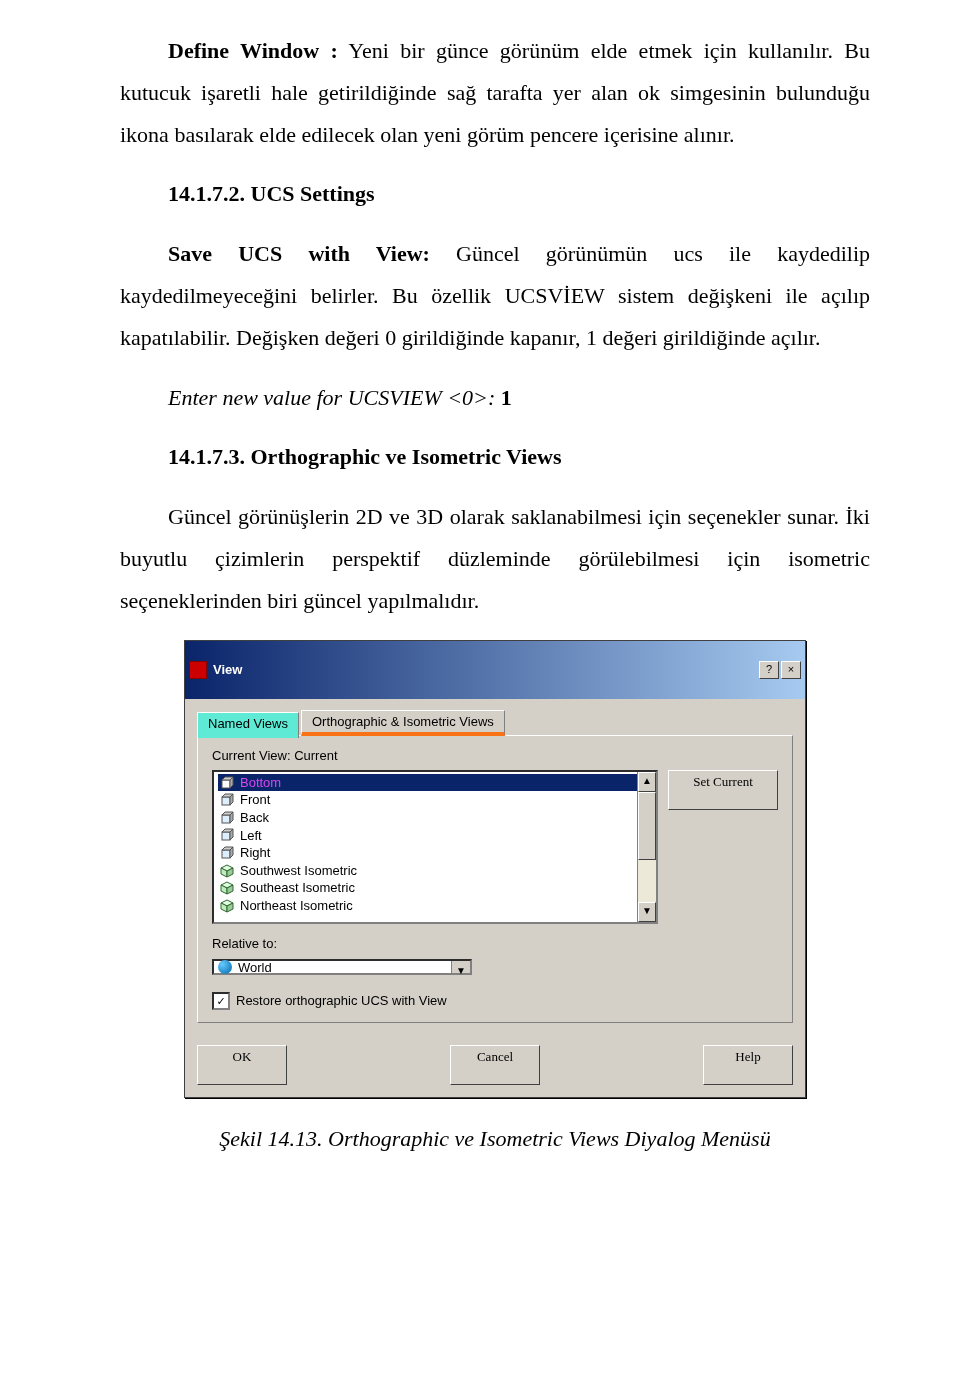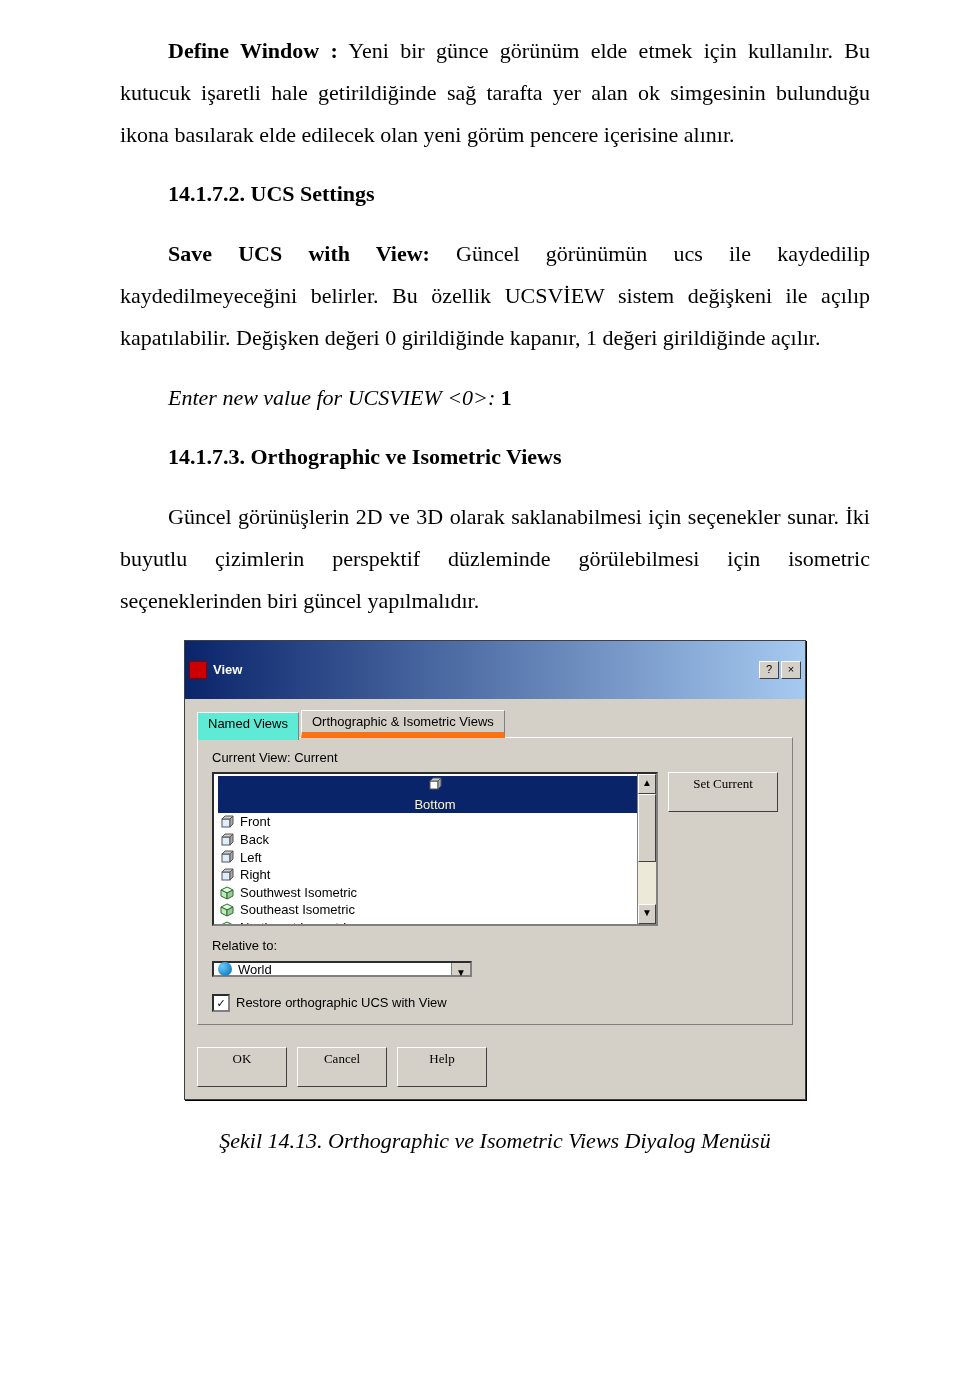--- a/index.html
+++ b/index.html
@@ -86,21 +86,21 @@
     font-size: 13px;
     border-top-color: #fff;
     border-left-color: #fff;
   }
   .tab.inactive {
     background: #5eead4;
     position: relative;
     top: 2px;
   }
   .tab.active {
-    border-bottom: 6px solid #f97316;
+    border-bottom: 4px solid #f97316;
   }
   .tabpanel {
     border: 1px solid #fff;
     border-right-color: #808080;
     border-bottom-color: #808080;
     padding: 12px 14px;
     background: #d4d0c8;
   }
   .cv-label { margin-bottom: 6px; }
   .row { display: flex; gap: 10px; }
@@ -116,22 +116,21 @@
   .list-item {
     display: flex;
     align-items: center;
     gap: 6px;
     padding: 1px 2px;
     font-size: 13px;
     white-space: nowrap;
   }
   .list-item.selected {
     background: #0a246a;
-    color: #fef9c3;
-    flex-direction: column;
+    color: #d946ef;
   }
   .li-icon {
     width: 14px; height: 14px;
     display: inline-block;
     flex-shrink: 0;
   }
   .li-icon svg { width: 14px; height: 14px; display: block; }
   .scrollbar {
     position: absolute;
     right: 0; top: 0; bottom: 0;
@@ -211,21 +210,21 @@
     background: #fff;
     border: 2px inset #808080;
     display: inline-flex;
     align-items: center;
     justify-content: center;
     font-size: 11px;
     line-height: 10px;
   }
   .btnrow {
     display: flex;
-    justify-content: flex-start;
+    justify-content: space-between;
     gap: 10px;
     padding: 10px 12px 12px 12px;
   }
   .caption {
     text-align: center;
     font-style: italic;
     margin-top: 16px;
     font-size: 22px;
   }
   .spacer18 { height: 8px; }

